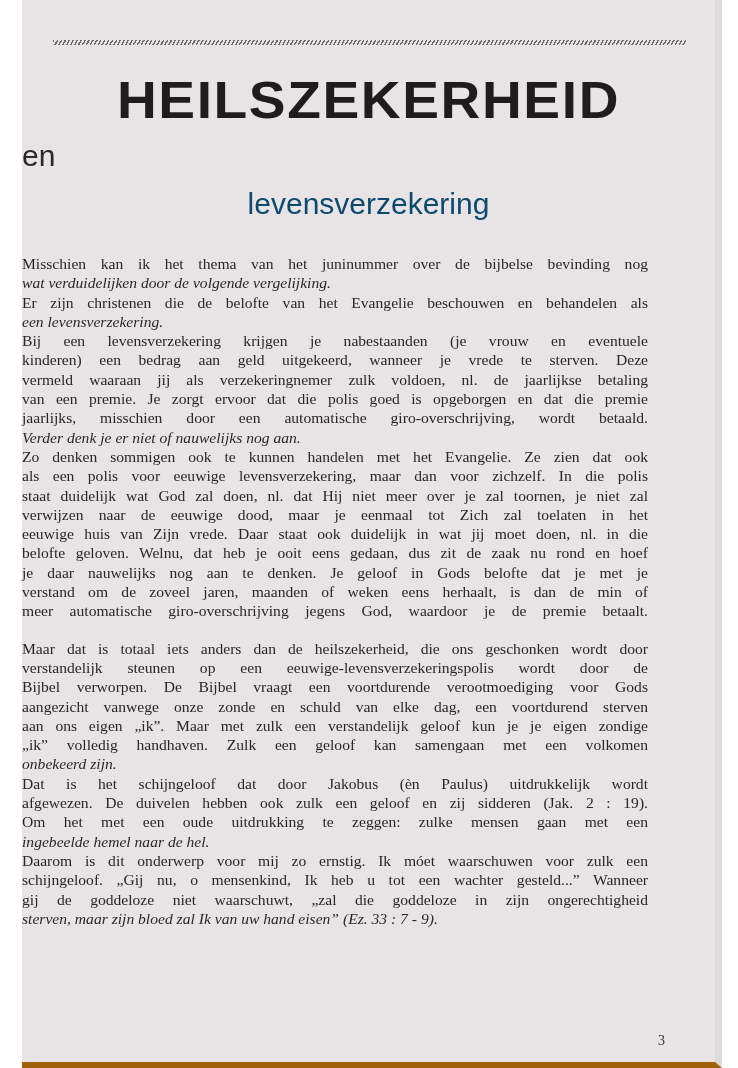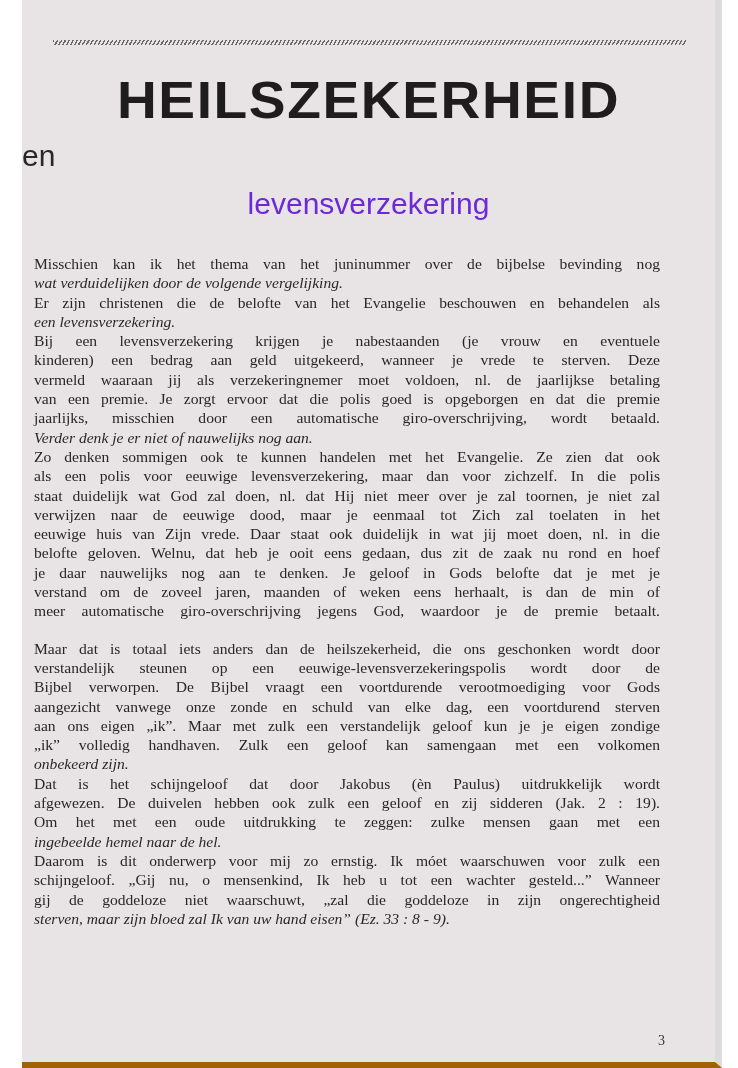--- a/index.html
+++ b/index.html
@@ -25,25 +25,25 @@
       line-height: 60px;
       transform: scaleX(1.06);
     }
     .sub1 {
       position: absolute; left: 0; top: 138px; width: 693px; text-align: left;
       font-family: "Liberation Sans", sans-serif; font-size: 30px; color: #2a2728;
       line-height: 36px;
     }
     .sub2 {
       position: absolute; left: 0; top: 186px; width: 693px; text-align: center;
-      font-family: "Liberation Sans", sans-serif; font-size: 30px; color: #6d28d9;
+      font-family: "Liberation Sans", sans-serif; font-size: 30px; color: #0c4a6e;
       line-height: 36px;
     }
     .body-text {
-      position: absolute; left: 12px; top: 254px; width: 626px;
+      position: absolute; left: 0; top: 254px; width: 626px;
       font-family: "Liberation Serif", serif; font-size: 15.6px; color: #2a2627;
       line-height: 19.3px;
     }
     .line {
       display: block; white-space: nowrap;
       text-align: justify; text-align-last: justify;
       height: 19.3px; overflow: visible;
     }
     .line.last { text-align-last: left; font-style: italic; }
     .para-gap { height: 18px; }
@@ -61,21 +61,21 @@
   <div class="sub1">en</div>
   <div class="sub2">levensverzekering</div>
   <div class="body-text" id="body-text">
       <div>
         <span class="line">Misschien kan ik het thema van het juninummer over de bijbelse bevinding nog</span>
         <span class="line last">wat verduidelijken door de volgende vergelijking.</span>
         <span class="line">Er zijn christenen die de belofte van het Evangelie beschouwen en behandelen als</span>
         <span class="line last">een levensverzekering.</span>
         <span class="line">Bij een levensverzekering krijgen je nabestaanden (je vrouw en eventuele</span>
         <span class="line">kinderen) een bedrag aan geld uitgekeerd, wanneer je vrede te sterven. Deze</span>
-        <span class="line">vermeld waaraan jij als verzekeringnemer moet voldoen, nl. de jaarlijkse betaling</span>
+        <span class="line">vermeld waaraan jij als verzekeringnemer zulk voldoen, nl. de jaarlijkse betaling</span>
         <span class="line">van een premie. Je zorgt ervoor dat die polis goed is opgeborgen en dat die premie</span>
         <span class="line">jaarlijks, misschien door een automatische giro-overschrijving, wordt betaald.</span>
         <span class="line last">Verder denk je er niet of nauwelijks nog aan.</span>
         <span class="line">Zo denken sommigen ook te kunnen handelen met het Evangelie. Ze zien dat ook</span>
         <span class="line">als een polis voor eeuwige levensverzekering, maar dan voor zichzelf. In die polis</span>
         <span class="line">staat duidelijk wat God zal doen, nl. dat Hij niet meer over je zal toornen, je niet zal</span>
         <span class="line">verwijzen naar de eeuwige dood, maar je eenmaal tot Zich zal toelaten in het</span>
         <span class="line">eeuwige huis van Zijn vrede. Daar staat ook duidelijk in wat jij moet doen, nl. in die</span>
         <span class="line">belofte geloven. Welnu, dat heb je ooit eens gedaan, dus zit de zaak nu rond en hoef</span>
         <span class="line">je daar nauwelijks nog aan te denken. Je geloof in Gods belofte dat je met je</span>
@@ -91,17 +91,17 @@
         <span class="line">aan ons eigen „ik”. Maar met zulk een verstandelijk geloof kun je je eigen zondige</span>
         <span class="line">„ik” volledig handhaven. Zulk een geloof kan samengaan met een volkomen</span>
         <span class="line last">onbekeerd zijn.</span>
         <span class="line">Dat is het schijngeloof dat door Jakobus (èn Paulus) uitdrukkelijk wordt</span>
         <span class="line">afgewezen. De duivelen hebben ook zulk een geloof en zij sidderen (Jak. 2 : 19).</span>
         <span class="line">Om het met een oude uitdrukking te zeggen: zulke mensen gaan met een</span>
         <span class="line last">ingebeelde hemel naar de hel.</span>
         <span class="line">Daarom is dit onderwerp voor mij zo ernstig. Ik móet waarschuwen voor zulk een</span>
         <span class="line">schijngeloof. „Gij nu, o mensenkind, Ik heb u tot een wachter gesteld...” Wanneer</span>
         <span class="line">gij de goddeloze niet waarschuwt, „zal die goddeloze in zijn ongerechtigheid</span>
-        <span class="line last">sterven, maar zijn bloed zal Ik van uw hand eisen” (Ez. 33 : 8 - 9).</span>
+        <span class="line last">sterven, maar zijn bloed zal Ik van uw hand eisen” (Ez. 33 : 7 - 9).</span>
       </div>
     </div>
   <div class="page-number">3</div>
 </div>
 
 </body></html>

